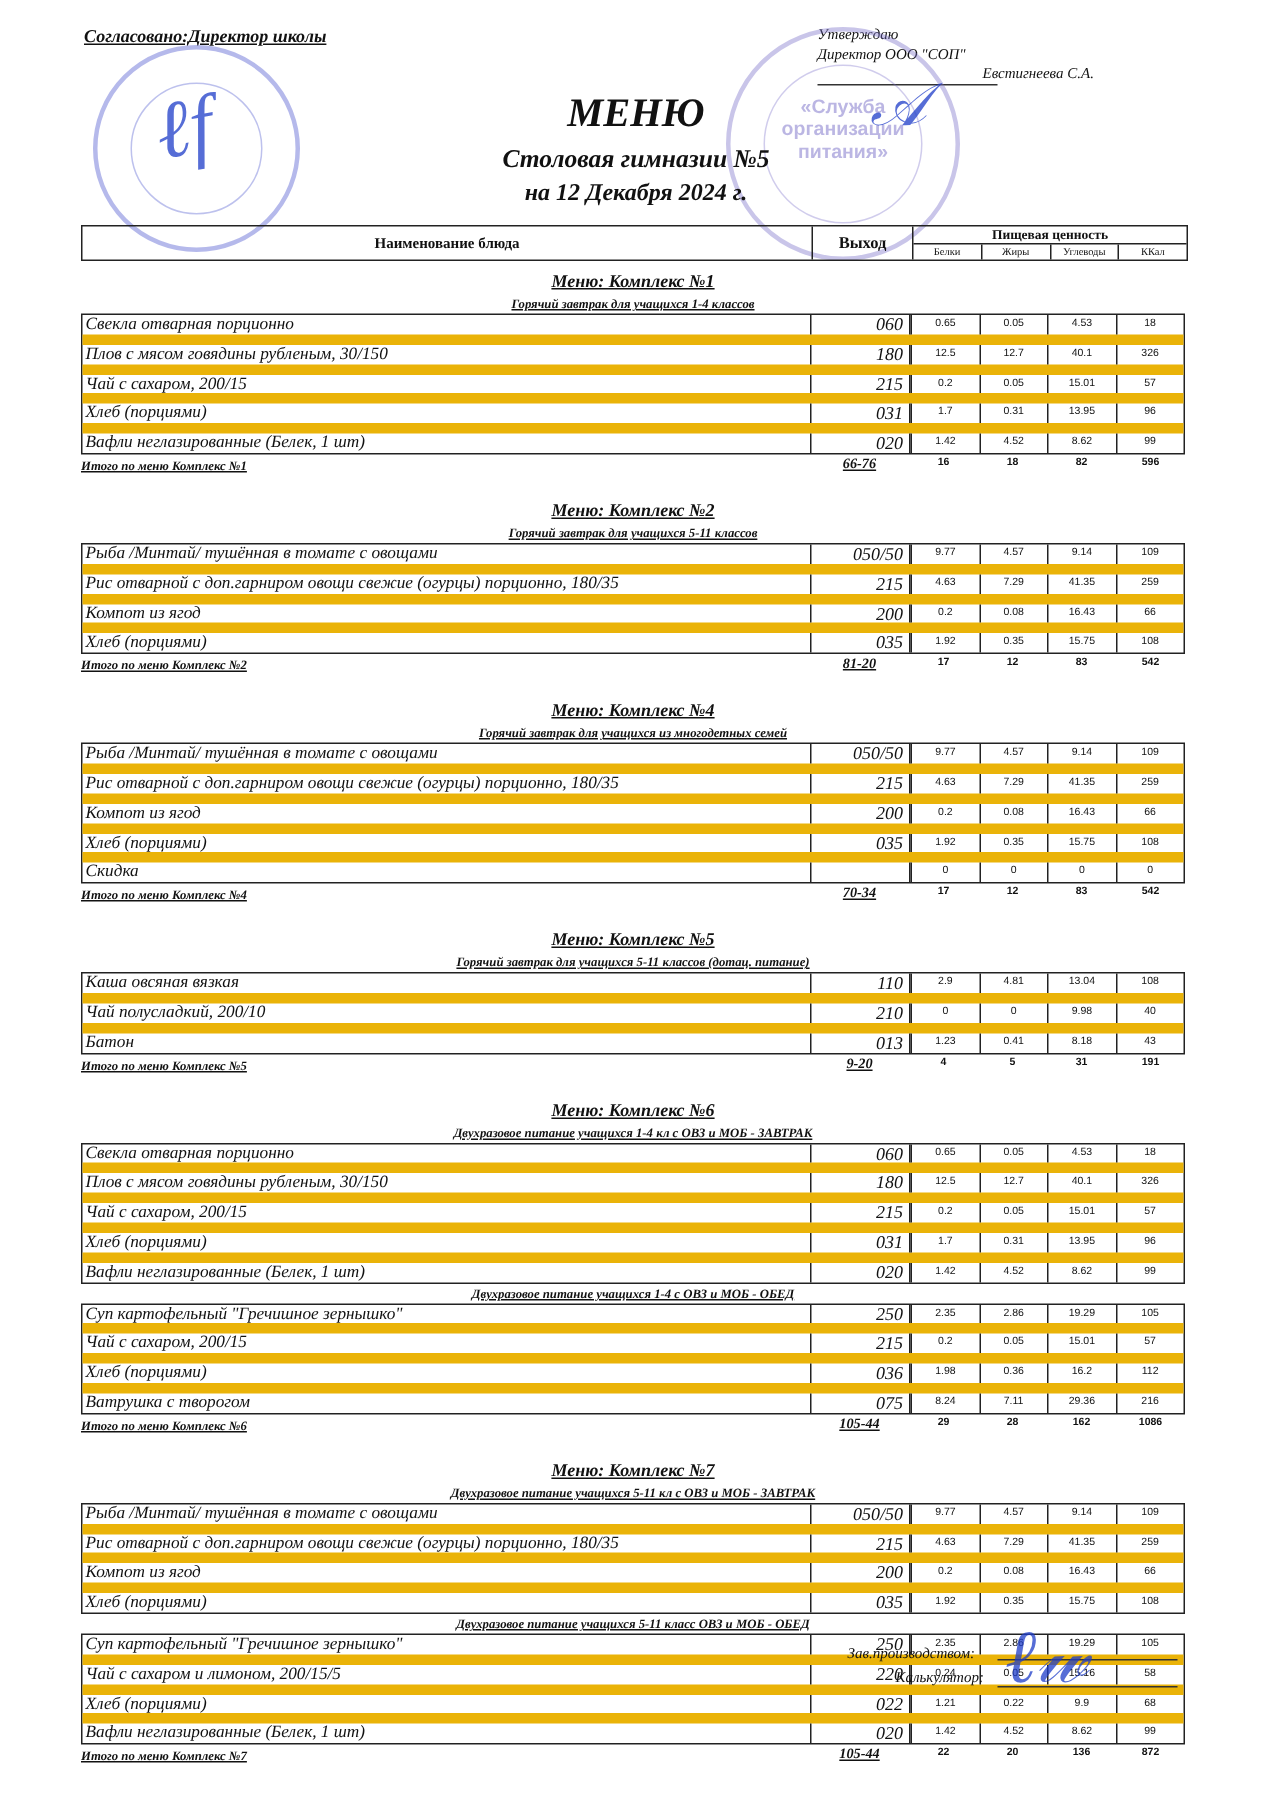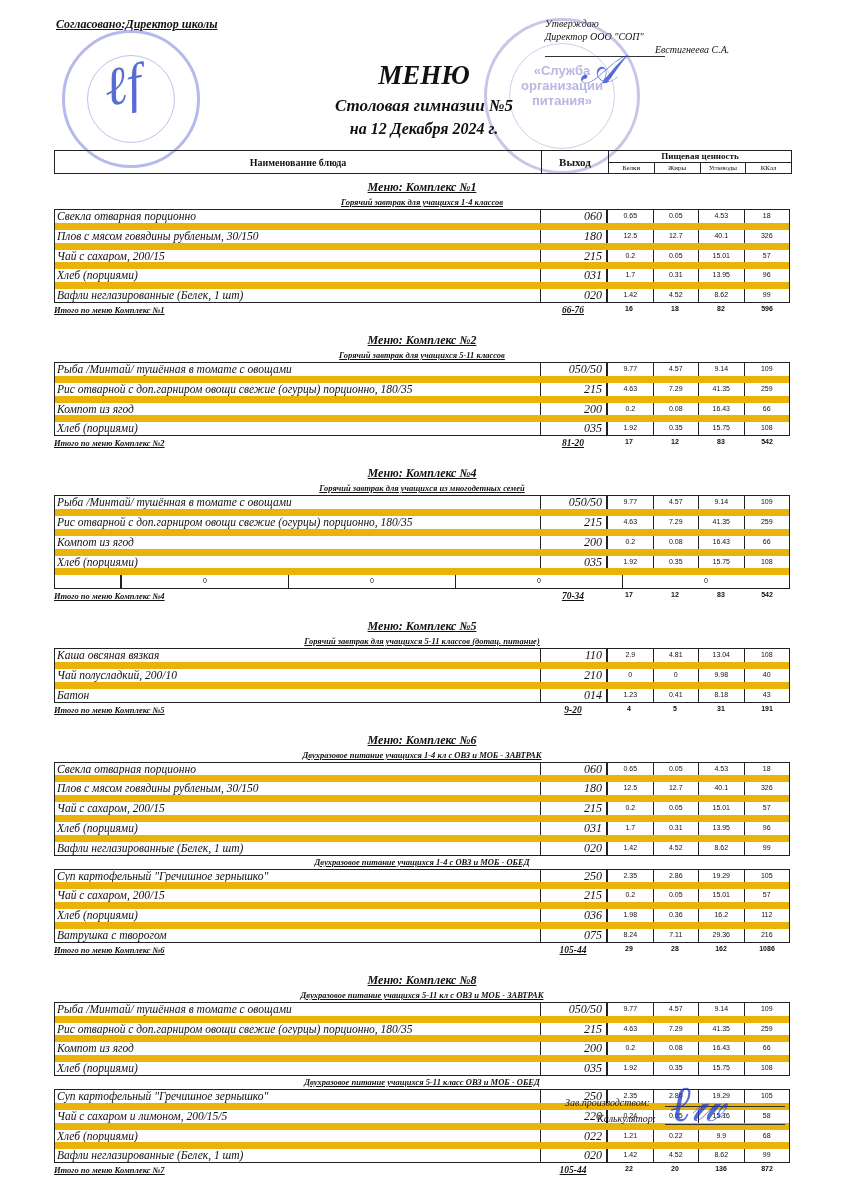--- a/index.html
+++ b/index.html
@@ -220,20 +220,21 @@
         </div>
         <div class="row">
           <div class="c-name">Хлеб (порциями)</div>
           <div class="c-out">035</div>
           <div class="c-num">1.92</div>
           <div class="c-num">0.35</div>
           <div class="c-num">15.75</div>
           <div class="c-num" style="border-right: none;">108</div>
         </div>
         <div class="row">
+          <div class="c-name">Скидка</div>
           <div class="c-out"></div>
           <div class="c-num">0</div>
           <div class="c-num">0</div>
           <div class="c-num">0</div>
           <div class="c-num" style="border-right: none;">0</div>
         </div>
       </div>
       <div class="total">
         <div class="t-name">Итого по меню Комплекс №4</div>
         <div class="t-out">70-34</div>
@@ -258,21 +259,21 @@
         <div class="row">
           <div class="c-name">Чай полусладкий, 200/10</div>
           <div class="c-out">210</div>
           <div class="c-num">0</div>
           <div class="c-num">0</div>
           <div class="c-num">9.98</div>
           <div class="c-num" style="border-right: none;">40</div>
         </div>
         <div class="row">
           <div class="c-name">Батон</div>
-          <div class="c-out">014</div>
+          <div class="c-out">013</div>
           <div class="c-num">1.23</div>
           <div class="c-num">0.41</div>
           <div class="c-num">8.18</div>
           <div class="c-num" style="border-right: none;">43</div>
         </div>
       </div>
       <div class="total">
         <div class="t-name">Итого по меню Комплекс №5</div>
         <div class="t-out">9-20</div>
         <div class="t-num">4</div>
@@ -364,21 +365,21 @@
       <div class="total">
         <div class="t-name">Итого по меню Комплекс №6</div>
         <div class="t-out">105-44</div>
         <div class="t-num">29</div>
         <div class="t-num">28</div>
         <div class="t-num">162</div>
         <div class="t-num">1086</div>
       </div>
     </div>
     <div class="menu-section">
-      <div class="menu-title">Меню: Комплекс №8</div>
+      <div class="menu-title">Меню: Комплекс №7</div>
       <div class="sub-title">Двухразовое питание учащихся 5-11 кл с  ОВЗ и МОБ - ЗАВТРАК</div>
       <div class="rows">
         <div class="row">
           <div class="c-name">Рыба  /Минтай/ тушённая в томате с овощами</div>
           <div class="c-out">050/50</div>
           <div class="c-num">9.77</div>
           <div class="c-num">4.57</div>
           <div class="c-num">9.14</div>
           <div class="c-num" style="border-right: none;">109</div>
         </div>

